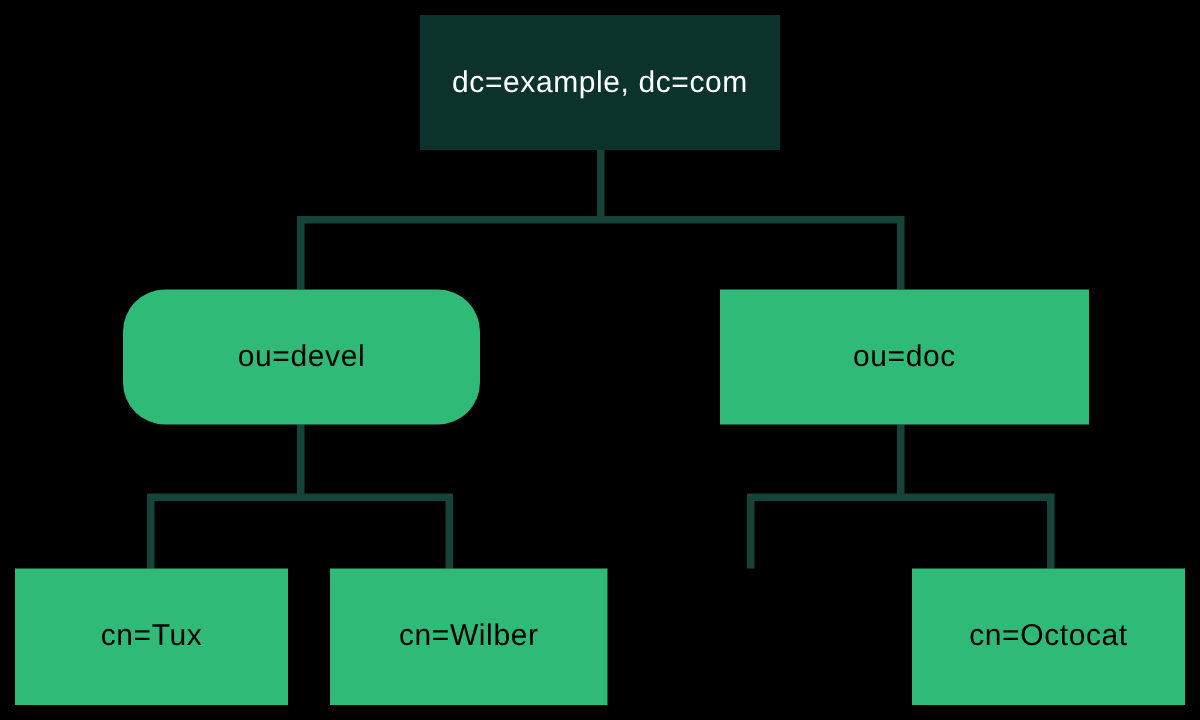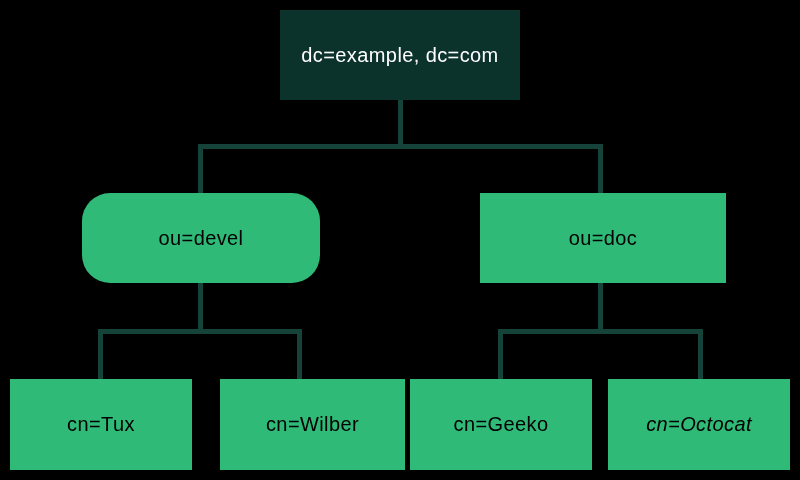--- a/index.html
+++ b/index.html
@@ -46,21 +46,21 @@
   .node.root {
     background: var(--root-fill);
     color: var(--root-text);
   }
   .node.root    { left: 280px; top: 10px;  width: 240px; height: 90px; }
   .node.devel   { left: 82px;  top: 193px; width: 238px; height: 90px; border-radius: 28px; }
   .node.doc     { left: 480px; top: 193px; width: 246px; height: 90px; }
   .node.tux     { left: 10px;  top: 379px; width: 182px; height: 91px; }
   .node.wilber  { left: 220px; top: 379px; width: 185px; height: 91px; }
   .node.geeko   { left: 410px; top: 379px; width: 182px; height: 91px; }
-  .node.octocat { left: 608px; top: 379px; width: 182px; height: 91px; font-style: italic; }
+  .node.octocat { left: 608px; top: 379px; width: 182px; height: 91px; }
 </style>
 </head>
 <body>
 
 <div class="stage">
 
   <svg class="connectors" viewBox="0 0 800 480" xmlns="http://www.w3.org/2000/svg">
     <path d="M400.5 100 V146.5"></path>
     <path d="M200.5 193 V146.5 H600.5 V193"></path>
     <path d="M200.5 283 V331.5"></path>
@@ -82,21 +82,18 @@
   </div>
 
   <div class="node tux">
     <span>cn=Tux</span>
   </div>
 
   <div class="node wilber">
     <span>cn=Wilber</span>
   </div>
 
-  <div class="node geeko">
-    <span>cn=Geeko</span>
-  </div>
 
   <div class="node octocat">
     <span>cn=Octocat</span>
   </div>
 
 </div>
 
 </body></html>

